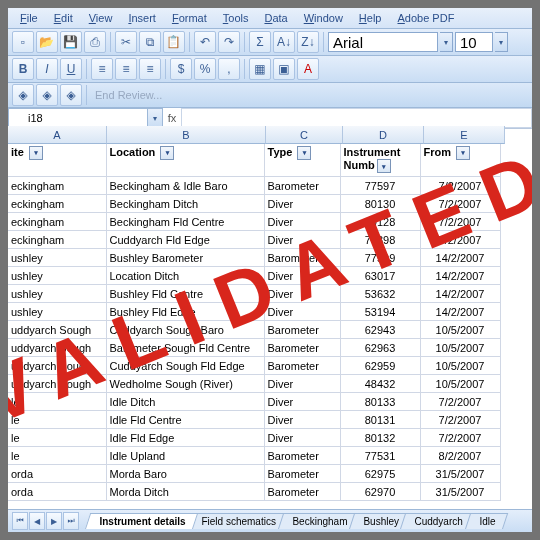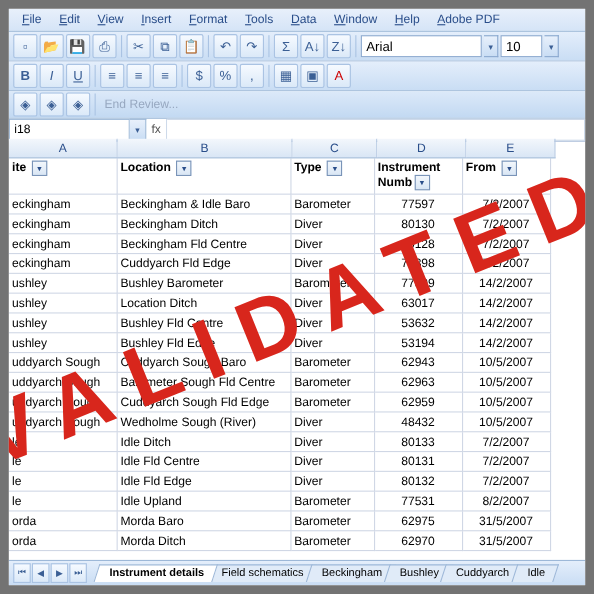--- a/index.html
+++ b/index.html
@@ -3,28 +3,28 @@
 <meta charset="utf-8">
 <style>
 html,body{margin:0;padding:0;font-family:Tahoma,Arial,sans-serif;font-size:11px;background:#fff;overflow:hidden}
 .frame{width:540px;height:540px;box-sizing:border-box;border:8px solid #737373;position:relative;overflow:hidden;background:#fff}
 .menubar{height:20px;background:linear-gradient(#e8f0fb,#d5e4f7);display:flex;align-items:center;padding:0 4px;border-bottom:1px solid #9db8d8}
 .menubar span{padding:2px 8px;color:#2a4e8a}
 .menubar span u{text-decoration:underline}
 .toolbar{height:26px;background:linear-gradient(#e4eefb,#c9ddf4);border-bottom:1px solid #9db8d8;display:flex;align-items:center;padding:0 4px;gap:2px}
 .tb-btn{width:20px;height:20px;background:linear-gradient(#f6faff,#dbe9f8);border:1px solid #aac3e3;border-radius:2px;display:flex;align-items:center;justify-content:center;font-size:12px;color:#3b5f95}
 .tb-sep{width:1px;height:20px;background:#aac3e3;margin:0 2px}
-.font-box{height:18px;background:#fff;border:1px solid #8aa8cf;display:flex;align-items:center;padding:0 4px;font-size:12px;color:#000}
+.font-box{height:18px;background:#fff;border:1px solid #8aa8cf;display:flex;align-items:center;padding:0 4px;font-size:15px;color:#000}
 .font-box.name{width:100px}
 .font-box.size{width:28px}
 .font-dd{width:12px;height:18px;background:linear-gradient(#e8f0fb,#c9ddf4);border:1px solid #8aa8cf;border-left:0;display:flex;align-items:center;justify-content:center;font-size:8px;color:#3b5f95}
 .toolbar3{height:24px;background:linear-gradient(#dce9f9,#c2d9f2);border-bottom:1px solid #9db8d8;display:flex;align-items:center;padding:0 4px;gap:2px;color:#8aa0bd;font-size:11px}
 .toolbar3 .gray{color:#97a8c0;margin-left:4px}
 .namebox-row{height:20px;display:flex;align-items:stretch;border-bottom:1px solid #b8c8df}
-.namebox{width:100px;background:#fff;border:1px solid #9db8d8;display:flex;align-items:center;padding:0 4px;font-size:11px}
+.namebox{width:100px;background:#fff;border:1px solid #9db8d8;display:flex;align-items:center;padding:0 19px;font-size:11px}
 .namebox-dd{width:14px;background:linear-gradient(#e8f0fb,#c9ddf4);border:1px solid #9db8d8;border-left:0;display:flex;align-items:center;justify-content:center;font-size:8px;color:#3b5f95}
 .fx{width:18px;display:flex;align-items:center;justify-content:center;color:#555;border-right:1px solid #c9d6e8}
 .formula{flex:1;background:#fff;border:1px solid #c9d6e8;border-left:0}
 .sheet{position:absolute;top:118px;left:0;right:0;bottom:22px;overflow:hidden}
 .colhdr{display:flex;height:18px}
 .ch{background:linear-gradient(#f3f7fc,#d9e6f5);border-right:1px solid #b3c7e1;border-bottom:1px solid #9db8d8;text-align:center;line-height:18px;color:#2a4e8a;font-size:11px}
 .ch.A{width:98px}.ch.B{width:158px}.ch.C{width:76px}.ch.D{width:80px}.ch.E{width:80px}
 .flt{width:12px;height:12px;border:1px solid #7a94b8;background:linear-gradient(#f3f7fc,#d9e6f5);display:inline-flex;align-items:center;justify-content:center;font-size:7px;color:#2a4e8a;margin-left:2px;vertical-align:middle}
 table{border-collapse:collapse;table-layout:fixed;width:492px}
 th,td{border-right:1px solid #d0d7e5;border-bottom:1px solid #d0d7e5;padding:0 3px;white-space:nowrap;overflow:hidden;height:17px;font-size:11px;text-align:left}

